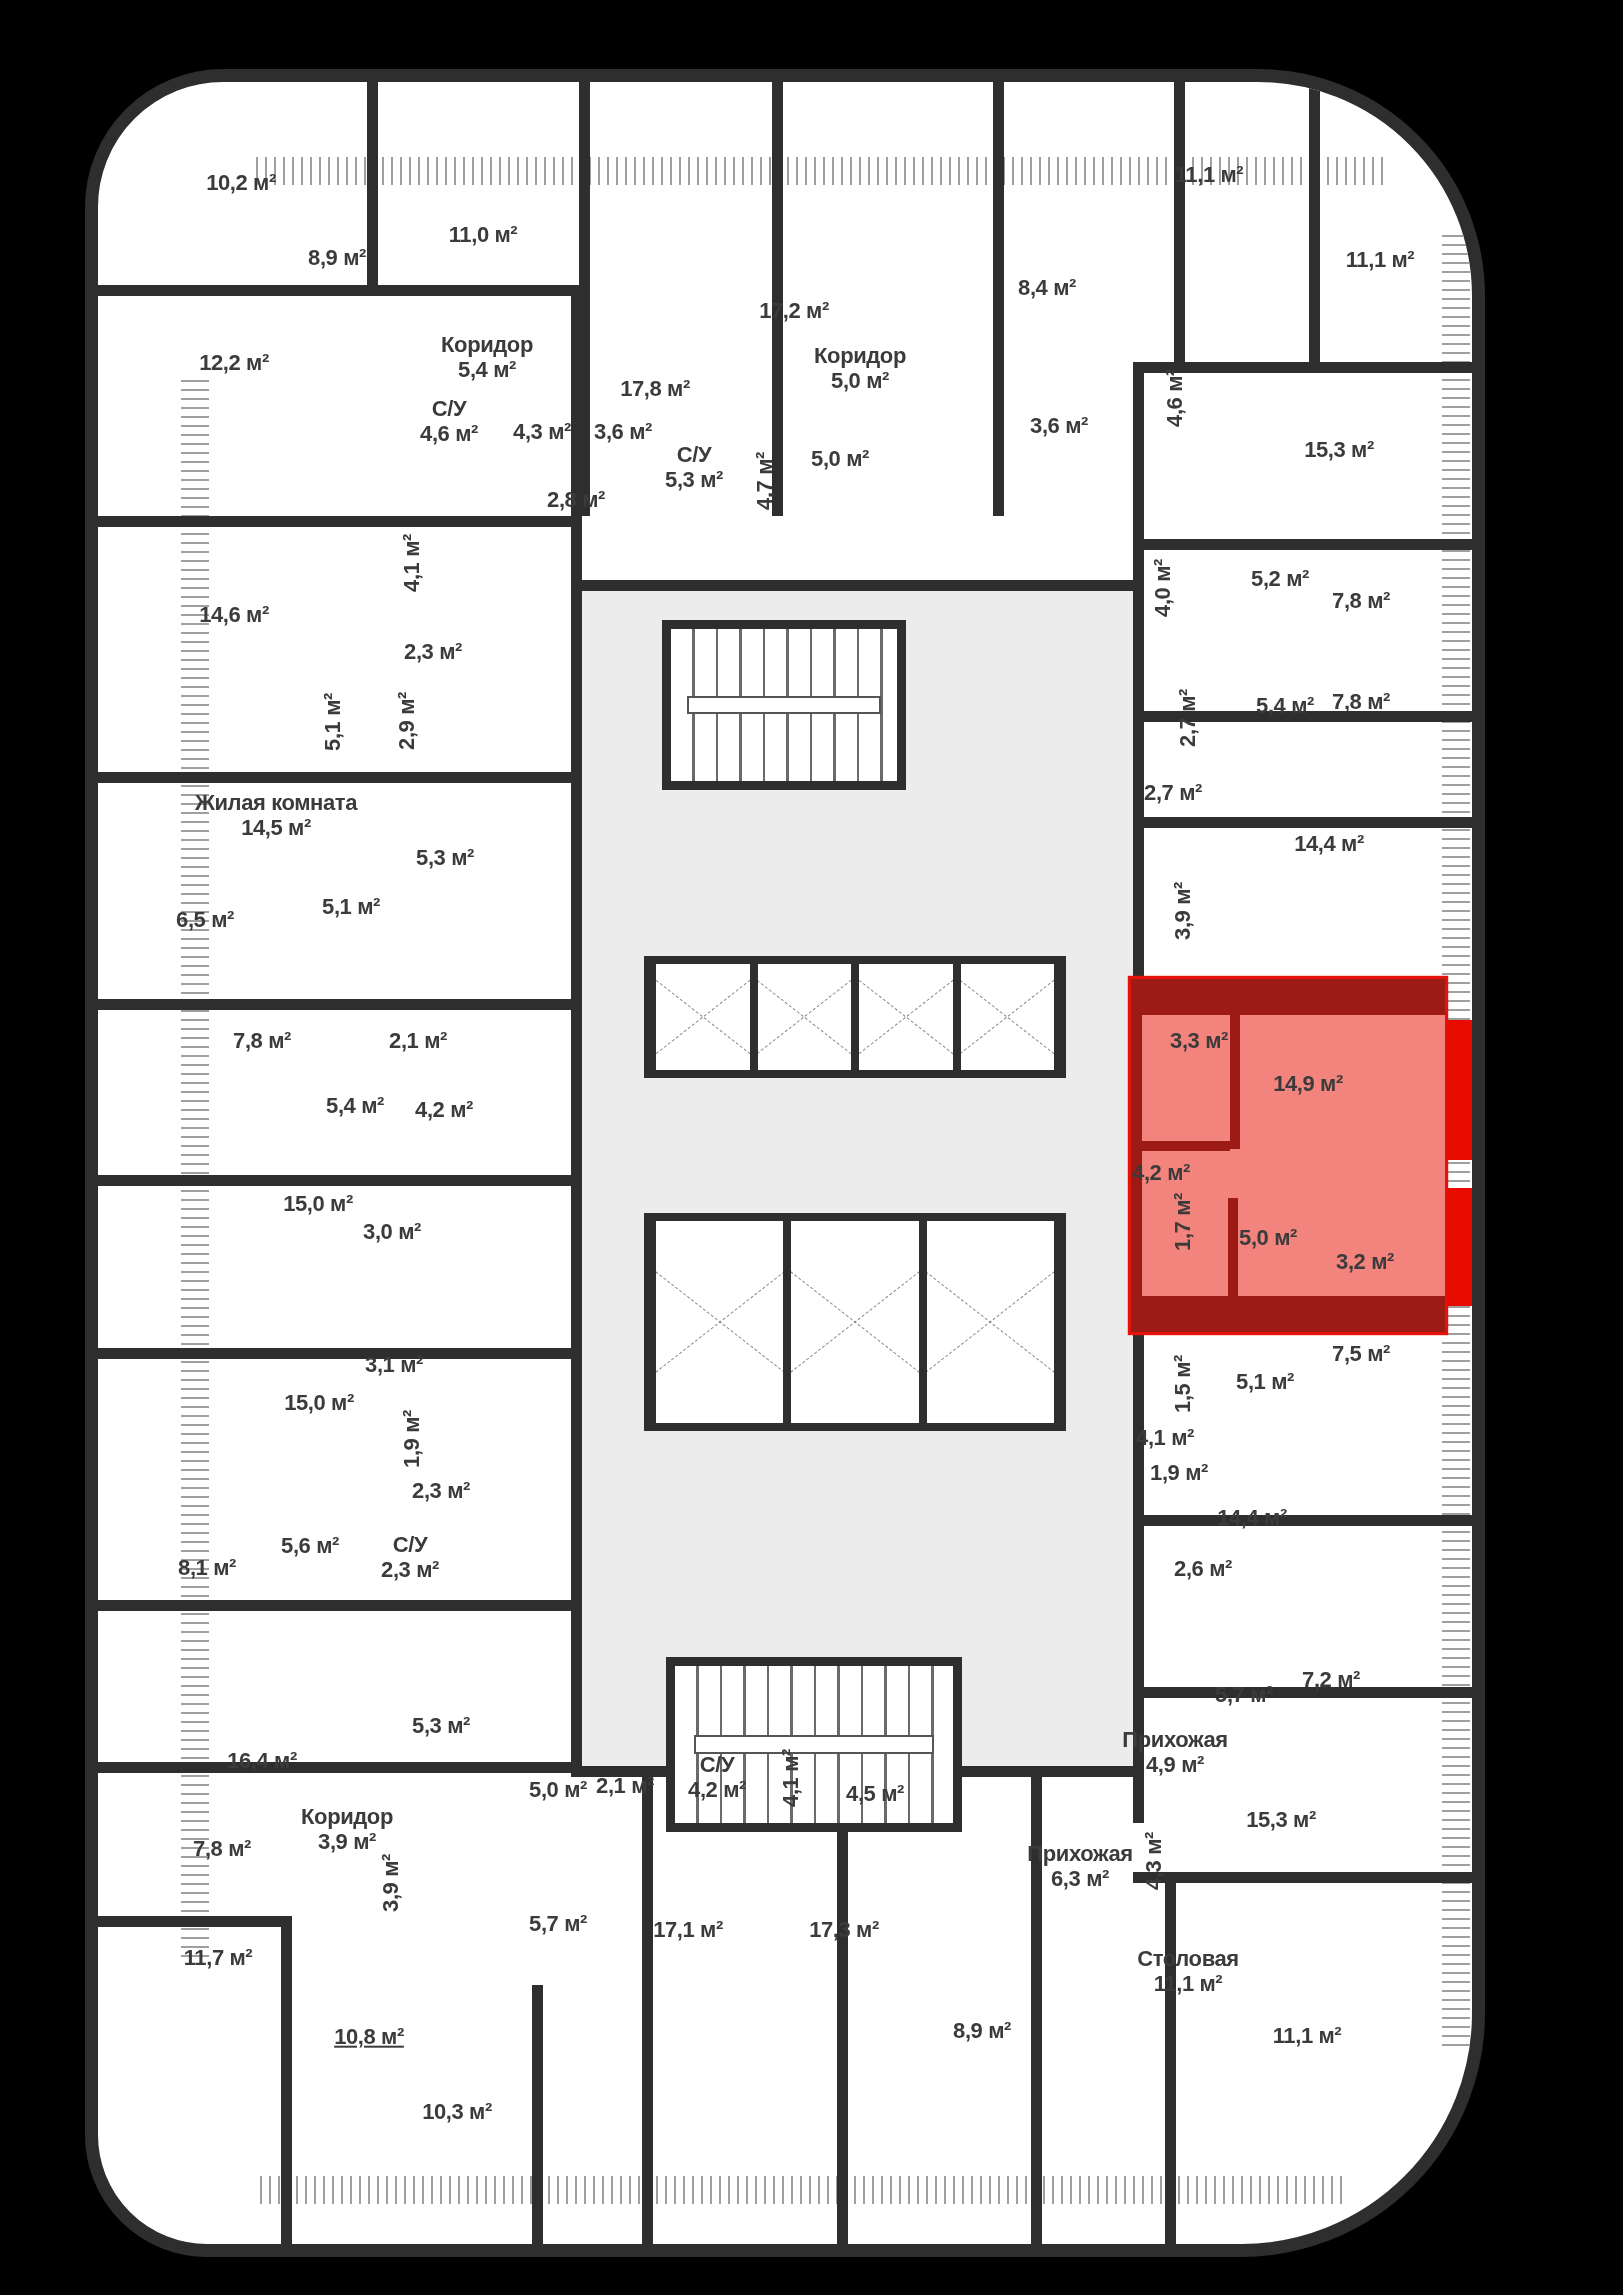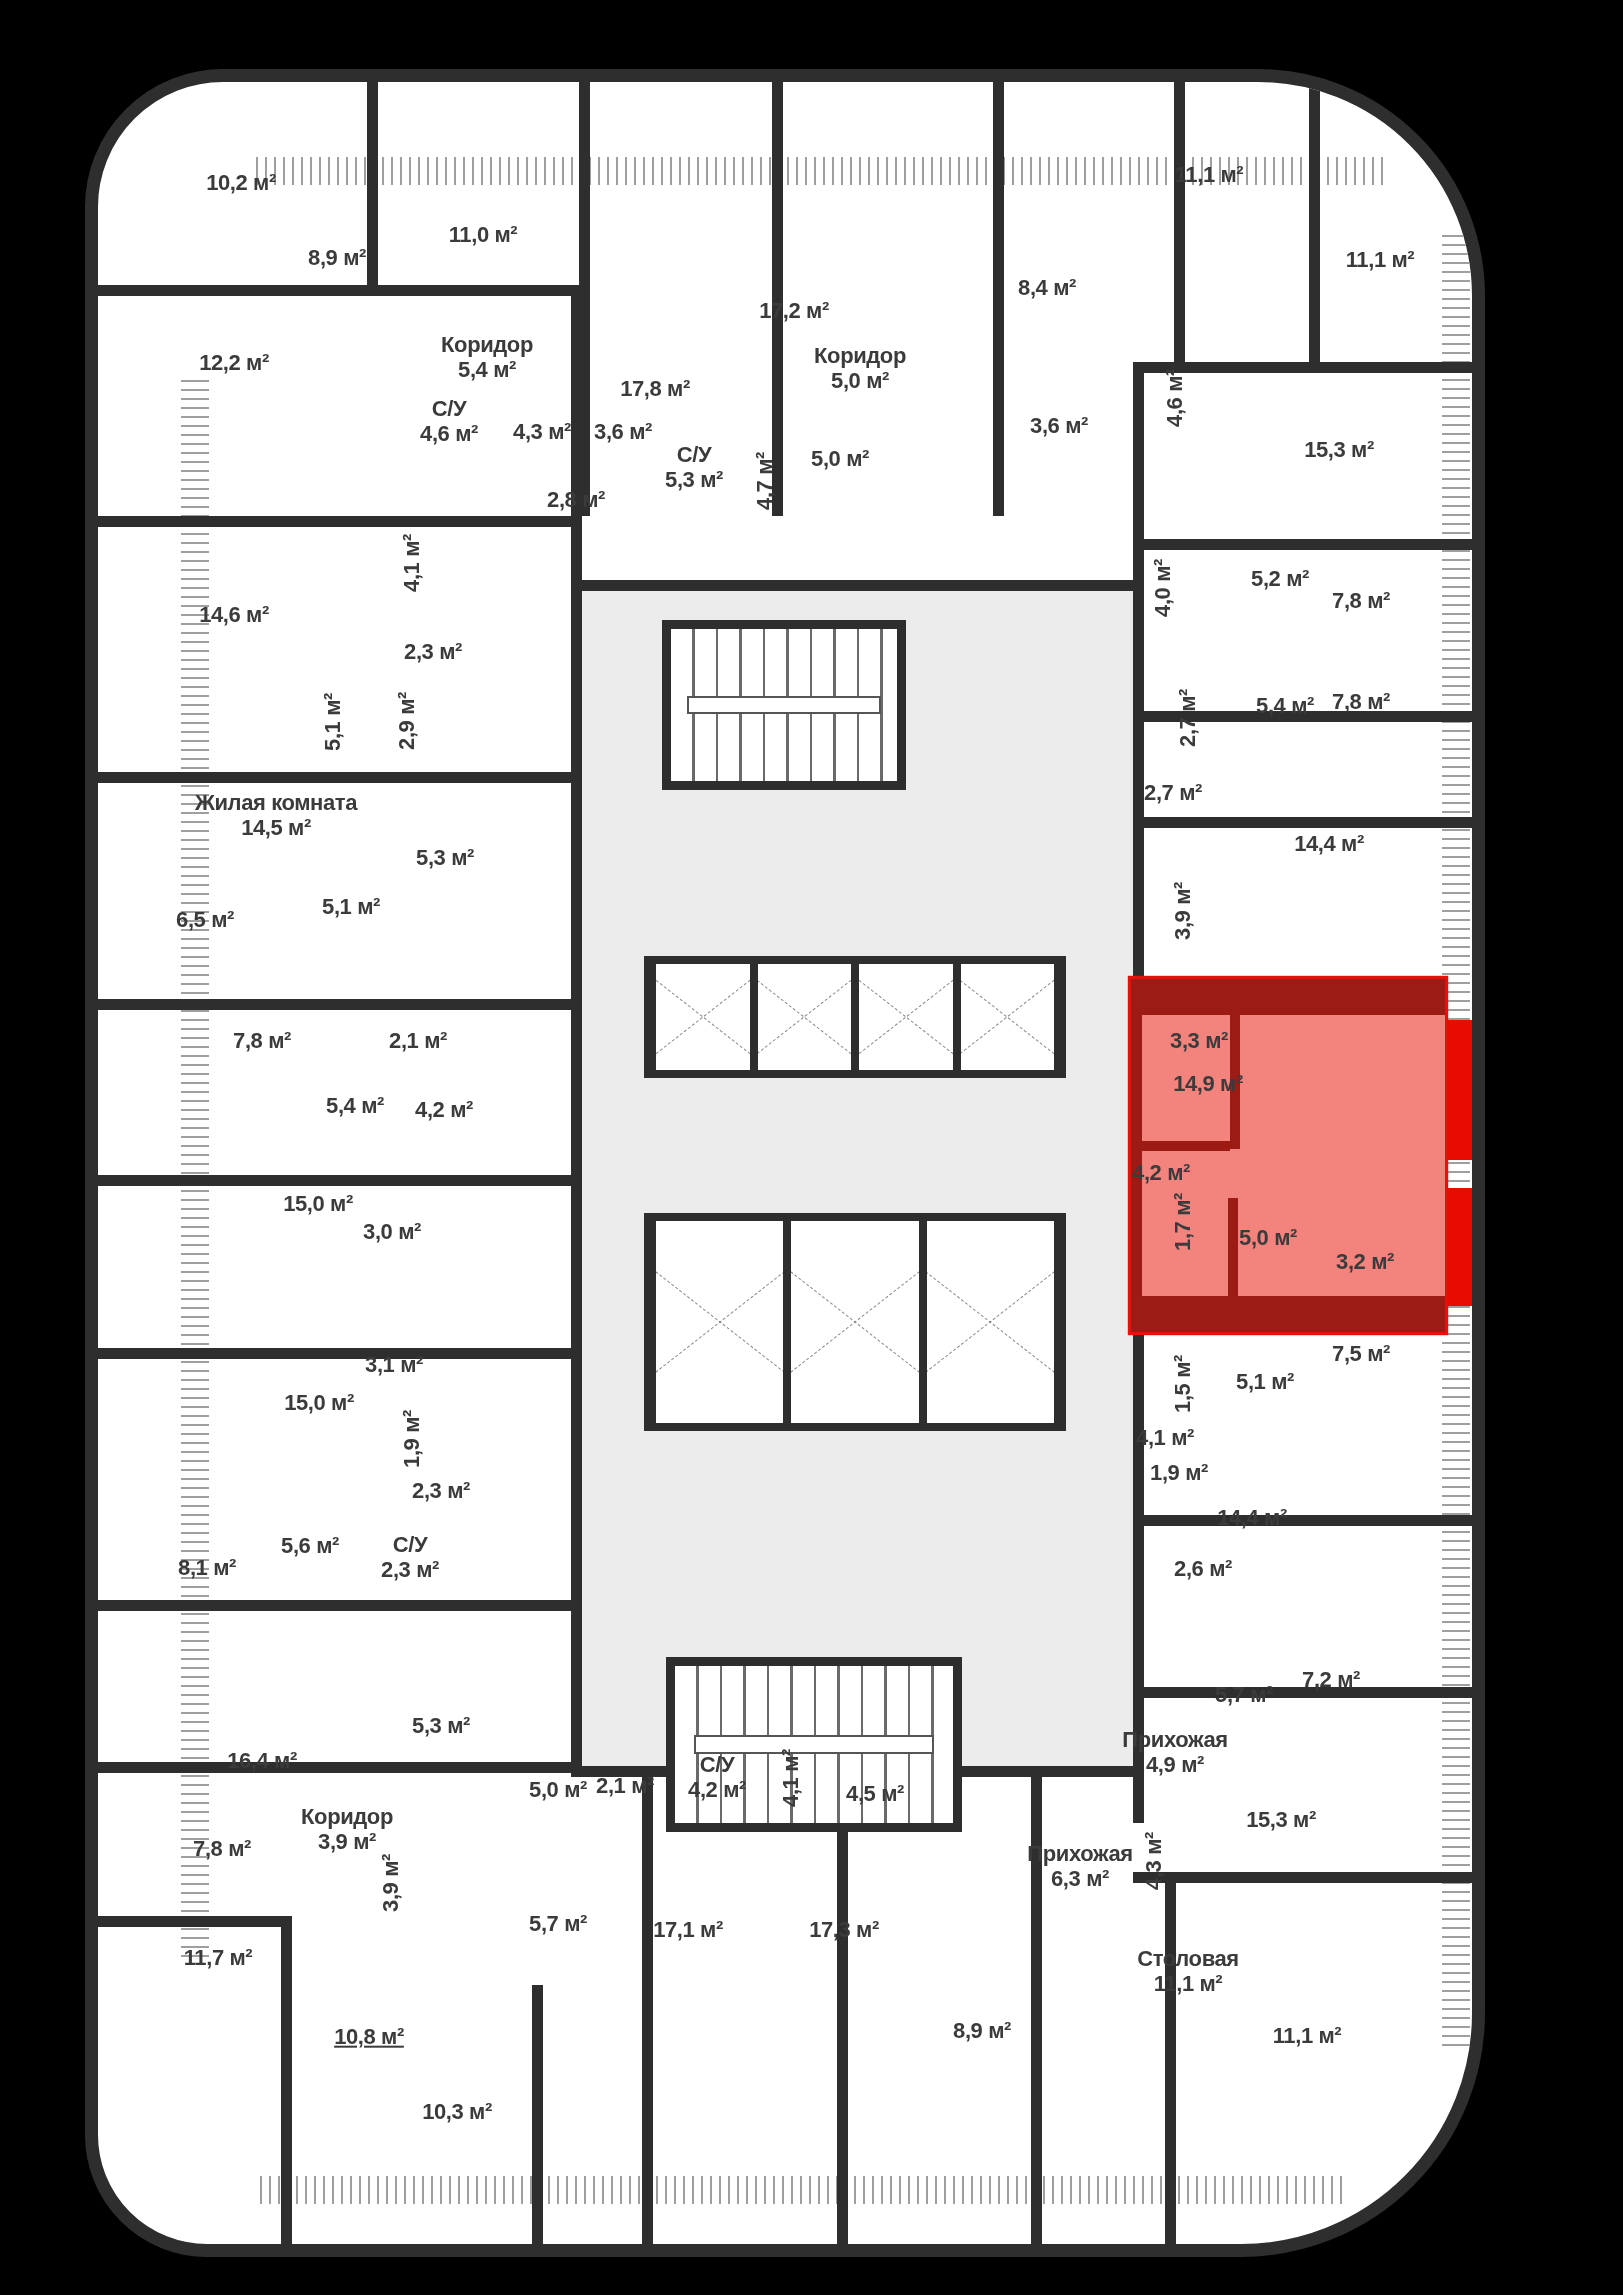--- a/index.html
+++ b/index.html
@@ -296,21 +296,21 @@
       </div>
       <div class="room-label vertical" style="left: 1183px; top: 911px;">
         <div>3,9 м²</div>
       </div>
       <div class="room-label" style="left: 1329px; top: 844px;">
         <div>14,4 м²</div>
       </div>
       <div class="room-label" style="left: 1199px; top: 1041px;">
         <div>3,3 м²</div>
       </div>
-      <div class="room-label" style="left: 1208px; top: 1084px;">
+      <div class="room-label" style="left: 1308px; top: 1084px;">
         <div>14,9 м²</div>
       </div>
       <div class="room-label" style="left: 1161px; top: 1173px;">
         <div>4,2 м²</div>
       </div>
       <div class="room-label vertical" style="left: 1183px; top: 1222px;">
         <div>1,7 м²</div>
       </div>
       <div class="room-label" style="left: 1268px; top: 1238px;">
         <div>5,0 м²</div>

